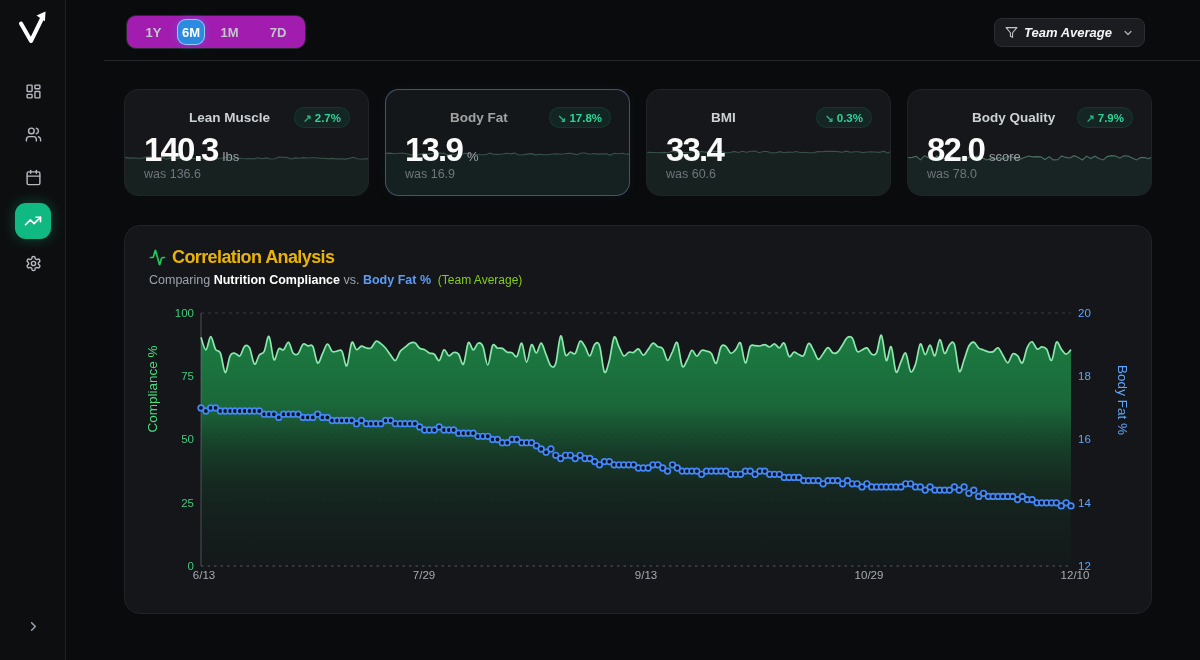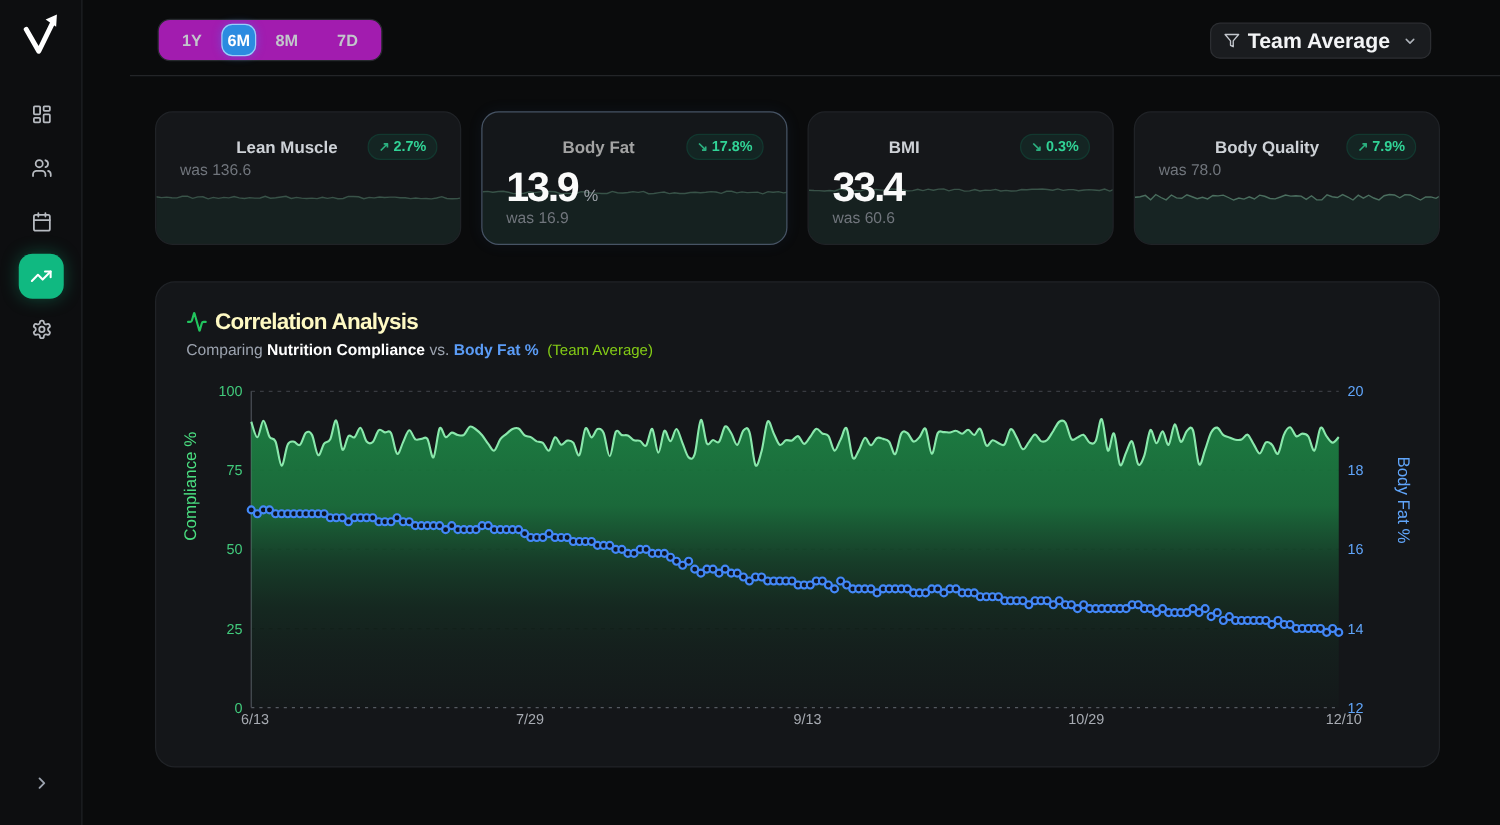--- a/index.html
+++ b/index.html
@@ -12,38 +12,38 @@
 .sic { width:66px; height:43px; display:flex; align-items:center; justify-content:center; color:#b6bac0; }
 .sic.active { height:43px; }
 .sic.active .box { width:36px; height:36px; background:#10b981; border-radius:11px; display:flex; align-items:center; justify-content:center; color:#fff; box-shadow:0 0 14px rgba(16,185,129,.35); }
 .schev { position:absolute; left:0; bottom:26px; width:66px; display:flex; justify-content:center; color:#9ca3af; }
 
 .hdr { position:absolute; left:104px; top:0; width:1096px; height:61px; border-bottom:1px solid #232528; }
 .seg { position:absolute; left:22px; top:15px; height:34px; background:#a21caf; border:1px solid #272a2e; border-radius:10px; display:flex; align-items:center; padding:0 3px; }
 .seg b { width:49px; height:26px; display:flex; align-items:center; justify-content:center; font-size:13px; font-weight:700; color:#c2c6cb; border-radius:9px; }
 .seg b.on { background:#2b8be0; color:#fff; border:1.5px solid rgba(173,216,255,.85); box-shadow:0 0 8px rgba(59,130,246,.4); width:28px; }
 .filter { position:absolute; right:55px; top:18px; height:29px; background:#1a1c1f; border:1px solid #2c2e32; border-radius:8px; display:flex; align-items:center; padding:0 10px; gap:6px; }
-.filter span { font-size:17px; font-weight:600; color:#f3f4f6; }
+.filter span { font-size:13px; font-weight:600; color:#f3f4f6;font-style:italic; }
 .filter svg { color:#c3c7cd; }
 
 .cards { position:absolute; left:124px; top:89px; width:1028px; display:grid; grid-template-columns:repeat(4,1fr); gap:16px; }
 .card { position:relative; height:107px; background:#15171a; border:1px solid #202327; border-radius:14px; padding:17px 18px 0 19px; overflow:hidden; }
 .card.sel { background:#14171a; border:1px solid rgba(148,178,214,.40); box-shadow:0 0 12px rgba(70,120,190,.08); }
 .card .spark { position:absolute; left:0; top:0; }
 .crow { display:flex; justify-content:space-between; align-items:center; position:relative;padding-left:45px; }
 .ctitle { font-size:13.5px; font-weight:600; color:#cdd1d6; }
 .card.sel .ctitle { color:#a3a3a3; }
 .badge { display:flex; align-items:center; gap:3px; height:21px; padding:0 8px; border-radius:11px; background:rgba(16,185,129,.09); border:1px solid rgba(16,185,129,.13); color:#31d396; font-size:11.5px; font-weight:700; }
 .cval { position:relative; margin-top:5px; font-size:33px; font-weight:800; color:#fafafa; letter-spacing:-1.8px; line-height:1; }
 .cval i { font-style:normal; font-size:13px; font-weight:400; color:#9ba0a7; margin-left:5px; letter-spacing:0; }
 .cwas { position:relative; margin-top:-6px; font-size:12.5px; line-height:1; color:#70757c; padding-top:8px; }
 
 .panel { position:absolute; left:124px; top:225px; width:1028px; height:389px; background:#141619; border:1px solid #202327; border-radius:16px; }
 .ph { position:absolute; left:24px; top:21px; display:flex; align-items:center; gap:6px; }
-.ph b { font-size:18px; font-weight:700; color:#fef9c3; letter-spacing:-0.6px; }
+.ph b { font-size:18px; font-weight:700; color:#eab308; letter-spacing:-0.6px; }
 .psub { position:absolute; left:24px; top:47px; font-size:12.5px; color:#9ca3af; }
 .psub .g { color:#ffffff; font-weight:700; }
 .psub .b { color:#5b9cf6; font-weight:700; }
 .psub .m { color:#84cc16; font-size:12px; }
 .chart { position:absolute; left:0; top:0; }
 </style>
 </head>
 <body>
 
 <div class="sidebar">
@@ -95,21 +95,21 @@
       <svg width="15" height="15" viewBox="0 0 24 24" fill="none" stroke="currentColor" stroke-width="2.4" stroke-linecap="round" stroke-linejoin="round">
         <path d="m9 18 6-6-6-6"></path>
       </svg>
     </div>
 </div>
 
 <div class="hdr">
   <div class="seg">
       <b style="width:47px">1Y</b>
       <b class="on">6M</b>
-      <b>8M</b>
+      <b>1M</b>
       <b style="width:48px">7D</b>
     </div>
   <div class="filter">
     <svg width="13" height="13" viewBox="0 0 24 24" fill="none" stroke="currentColor" stroke-width="2" stroke-linecap="round" stroke-linejoin="round">
         <polygon points="22 3 2 3 10 12.46 10 19 14 21 14 12.46 22 3"></polygon>
       </svg>
     <span>Team Average</span>
     <svg width="12" height="12" viewBox="0 0 24 24" fill="none" stroke="#aeb3ba" stroke-width="2.4" stroke-linecap="round" stroke-linejoin="round" style="margin-left:4px">
         <path d="m6 9 6 6 6-6"></path>
       </svg>
@@ -119,20 +119,21 @@
 <div class="cards">
   <div class="card">
     <svg class="spark" width="245" height="107" viewBox="0 0 245 107">
         <path d="M0.0 67.4 L4.2 68.1 L8.3 67.7 L12.5 68.2 L16.6 68.3 L20.8 67.0 L24.9 66.9 L29.1 68.7 L33.2 67.5 L37.4 67.4 L41.5 69.1 L45.7 67.9 L49.8 68.7 L54.0 67.9 L58.1 68.3 L62.3 67.2 L66.4 68.3 L70.6 68.8 L74.7 68.1 L78.9 68.5 L83.1 68.4 L87.2 67.0 L91.4 68.6 L95.5 68.2 L99.7 67.6 L103.8 67.0 L108.0 68.8 L112.1 67.9 L116.3 68.5 L120.4 68.8 L124.6 68.5 L128.7 68.9 L132.9 67.8 L137.0 68.7 L141.2 67.9 L145.3 69.0 L149.5 68.8 L153.6 67.1 L157.8 67.2 L161.9 67.4 L166.1 69.0 L170.3 67.9 L174.4 68.3 L178.6 67.6 L182.7 68.0 L186.9 67.7 L191.0 67.7 L195.2 68.2 L199.3 68.2 L203.5 68.9 L207.6 68.4 L211.8 68.9 L215.9 68.8 L220.1 69.1 L224.2 68.4 L228.4 67.3 L232.5 68.8 L236.7 69.0 L240.8 68.9 L245.0 68.2 L245 107 L0 107 Z" fill="rgba(52,211,153,.055)"></path>
         <path d="M0.0 67.4 L4.2 68.1 L8.3 67.7 L12.5 68.2 L16.6 68.3 L20.8 67.0 L24.9 66.9 L29.1 68.7 L33.2 67.5 L37.4 67.4 L41.5 69.1 L45.7 67.9 L49.8 68.7 L54.0 67.9 L58.1 68.3 L62.3 67.2 L66.4 68.3 L70.6 68.8 L74.7 68.1 L78.9 68.5 L83.1 68.4 L87.2 67.0 L91.4 68.6 L95.5 68.2 L99.7 67.6 L103.8 67.0 L108.0 68.8 L112.1 67.9 L116.3 68.5 L120.4 68.8 L124.6 68.5 L128.7 68.9 L132.9 67.8 L137.0 68.7 L141.2 67.9 L145.3 69.0 L149.5 68.8 L153.6 67.1 L157.8 67.2 L161.9 67.4 L166.1 69.0 L170.3 67.9 L174.4 68.3 L178.6 67.6 L182.7 68.0 L186.9 67.7 L191.0 67.7 L195.2 68.2 L199.3 68.2 L203.5 68.9 L207.6 68.4 L211.8 68.9 L215.9 68.8 L220.1 69.1 L224.2 68.4 L228.4 67.3 L232.5 68.8 L236.7 69.0 L240.8 68.9 L245.0 68.2" fill="none" stroke="rgba(150,225,185,.28)" stroke-width="1.1"></path>
       </svg>
     <div class="crow">
         <span class="ctitle">Lean Muscle</span>
         <span class="badge"><span style="opacity:.8;font-size:10.5px">↗</span>2.7%</span>
       </div>
+    <div class="cval">140.3<i>lbs</i></div>
     <div class="cwas">was 136.6</div>
   </div>
   <div class="card sel">
     <svg class="spark" width="245" height="107" viewBox="0 0 245 107">
         <path d="M0.0 63.4 L4.2 63.1 L8.3 63.8 L12.5 63.2 L16.6 63.0 L20.8 63.8 L24.9 64.9 L29.1 64.7 L33.2 64.6 L37.4 63.4 L41.5 64.1 L45.7 63.5 L49.8 63.3 L54.0 63.1 L58.1 63.4 L62.3 64.9 L66.4 64.7 L70.6 64.7 L74.7 64.7 L78.9 63.3 L83.1 63.6 L87.2 64.3 L91.4 64.5 L95.5 64.8 L99.7 64.8 L103.8 63.1 L108.0 64.2 L112.1 64.4 L116.3 64.0 L120.4 63.3 L124.6 63.9 L128.7 63.1 L132.9 65.0 L137.0 64.8 L141.2 64.1 L145.3 63.6 L149.5 64.9 L153.6 64.2 L157.8 64.8 L161.9 64.8 L166.1 64.0 L170.3 63.8 L174.4 64.2 L178.6 63.8 L182.7 63.3 L186.9 63.6 L191.0 64.7 L195.2 63.0 L199.3 63.0 L203.5 64.3 L207.6 63.5 L211.8 64.1 L215.9 63.9 L220.1 63.7 L224.2 65.1 L228.4 63.3 L232.5 63.8 L236.7 63.3 L240.8 64.3 L245.0 63.5 L245 107 L0 107 Z" fill="rgba(52,211,153,.055)"></path>
         <path d="M0.0 63.4 L4.2 63.1 L8.3 63.8 L12.5 63.2 L16.6 63.0 L20.8 63.8 L24.9 64.9 L29.1 64.7 L33.2 64.6 L37.4 63.4 L41.5 64.1 L45.7 63.5 L49.8 63.3 L54.0 63.1 L58.1 63.4 L62.3 64.9 L66.4 64.7 L70.6 64.7 L74.7 64.7 L78.9 63.3 L83.1 63.6 L87.2 64.3 L91.4 64.5 L95.5 64.8 L99.7 64.8 L103.8 63.1 L108.0 64.2 L112.1 64.4 L116.3 64.0 L120.4 63.3 L124.6 63.9 L128.7 63.1 L132.9 65.0 L137.0 64.8 L141.2 64.1 L145.3 63.6 L149.5 64.9 L153.6 64.2 L157.8 64.8 L161.9 64.8 L166.1 64.0 L170.3 63.8 L174.4 64.2 L178.6 63.8 L182.7 63.3 L186.9 63.6 L191.0 64.7 L195.2 63.0 L199.3 63.0 L203.5 64.3 L207.6 63.5 L211.8 64.1 L215.9 63.9 L220.1 63.7 L224.2 65.1 L228.4 63.3 L232.5 63.8 L236.7 63.3 L240.8 64.3 L245.0 63.5" fill="none" stroke="rgba(150,225,185,.28)" stroke-width="1.1"></path>
       </svg>
     <div class="crow">
         <span class="ctitle">Body Fat</span>
         <span class="badge"><span style="opacity:.8;font-size:10.5px">↘</span>17.8%</span>
@@ -154,20 +155,21 @@
   </div>
   <div class="card">
     <svg class="spark" width="245" height="107" viewBox="0 0 245 107">
         <path d="M0.0 67.8 L4.2 67.4 L8.3 66.3 L12.5 69.8 L16.6 65.6 L20.8 68.0 L24.9 69.9 L29.1 66.0 L33.2 68.3 L37.4 68.6 L41.5 65.8 L45.7 67.4 L49.8 69.0 L54.0 67.8 L58.1 69.1 L62.3 66.4 L66.4 66.7 L70.6 66.1 L74.7 68.0 L78.9 70.0 L83.1 68.4 L87.2 69.3 L91.4 67.4 L95.5 69.2 L99.7 66.1 L103.8 67.0 L108.0 68.8 L112.1 69.1 L116.3 67.6 L120.4 66.0 L124.6 66.9 L128.7 66.6 L132.9 66.9 L137.0 69.5 L141.2 66.6 L145.3 69.9 L149.5 69.8 L153.6 65.9 L157.8 67.4 L161.9 68.0 L166.1 65.7 L170.3 67.6 L174.4 70.0 L178.6 66.1 L182.7 68.5 L186.9 66.2 L191.0 68.4 L195.2 69.9 L199.3 66.6 L203.5 65.6 L207.6 66.0 L211.8 68.2 L215.9 65.7 L220.1 66.0 L224.2 68.0 L228.4 70.0 L232.5 67.6 L236.7 67.5 L240.8 68.7 L245.0 66.0 L245 107 L0 107 Z" fill="rgba(52,211,153,.07)"></path>
         <path d="M0.0 67.8 L4.2 67.4 L8.3 66.3 L12.5 69.8 L16.6 65.6 L20.8 68.0 L24.9 69.9 L29.1 66.0 L33.2 68.3 L37.4 68.6 L41.5 65.8 L45.7 67.4 L49.8 69.0 L54.0 67.8 L58.1 69.1 L62.3 66.4 L66.4 66.7 L70.6 66.1 L74.7 68.0 L78.9 70.0 L83.1 68.4 L87.2 69.3 L91.4 67.4 L95.5 69.2 L99.7 66.1 L103.8 67.0 L108.0 68.8 L112.1 69.1 L116.3 67.6 L120.4 66.0 L124.6 66.9 L128.7 66.6 L132.9 66.9 L137.0 69.5 L141.2 66.6 L145.3 69.9 L149.5 69.8 L153.6 65.9 L157.8 67.4 L161.9 68.0 L166.1 65.7 L170.3 67.6 L174.4 70.0 L178.6 66.1 L182.7 68.5 L186.9 66.2 L191.0 68.4 L195.2 69.9 L199.3 66.6 L203.5 65.6 L207.6 66.0 L211.8 68.2 L215.9 65.7 L220.1 66.0 L224.2 68.0 L228.4 70.0 L232.5 67.6 L236.7 67.5 L240.8 68.7 L245.0 66.0" fill="none" stroke="rgba(150,225,185,.42)" stroke-width="1.1"></path>
       </svg>
     <div class="crow">
         <span class="ctitle">Body Quality</span>
         <span class="badge"><span style="opacity:.8;font-size:10.5px">↗</span>7.9%</span>
       </div>
+    <div class="cval">82.0<i>score</i></div>
     <div class="cwas">was 78.0</div>
   </div>
 </div>
 
 <div class="panel">
   <div class="ph">
     <svg width="17" height="17" viewBox="0 0 24 24" fill="none" stroke="#22c55e" stroke-width="2.4" stroke-linecap="round" stroke-linejoin="round">
         <path d="M22 12h-2.48a2 2 0 0 0-1.93 1.46l-2.35 8.36a.25.25 0 0 1-.48 0L9.24 2.18a.25.25 0 0 0-.48 0l-2.35 8.36A2 2 0 0 1 4.49 12H2"></path>
       </svg>
     <b>Correlation Analysis</b>

